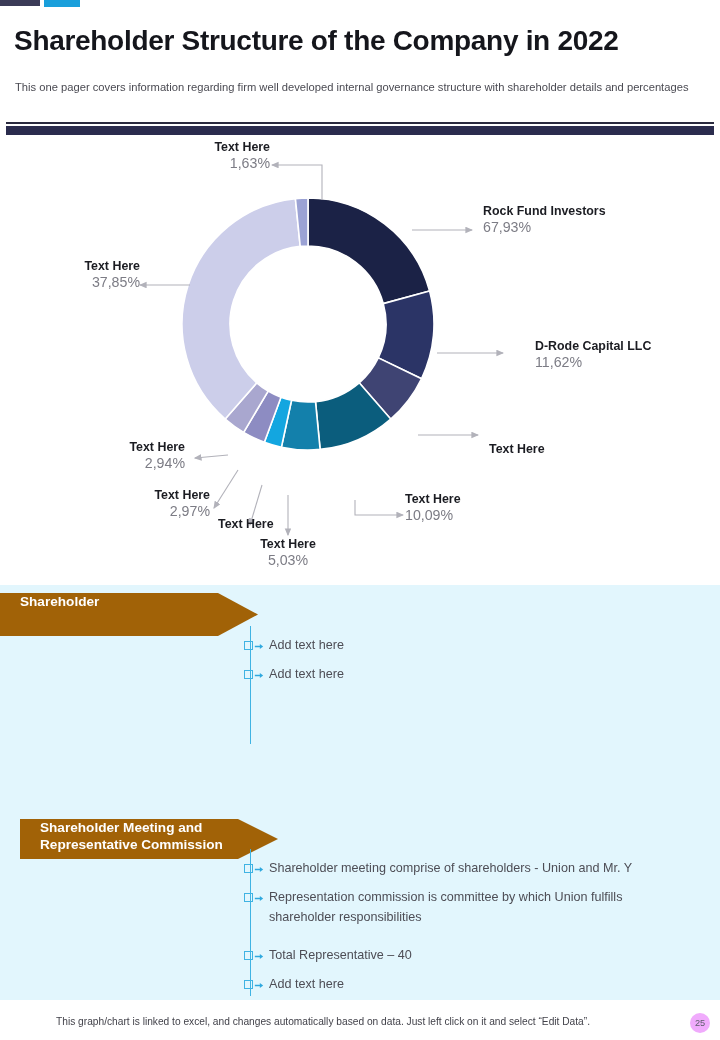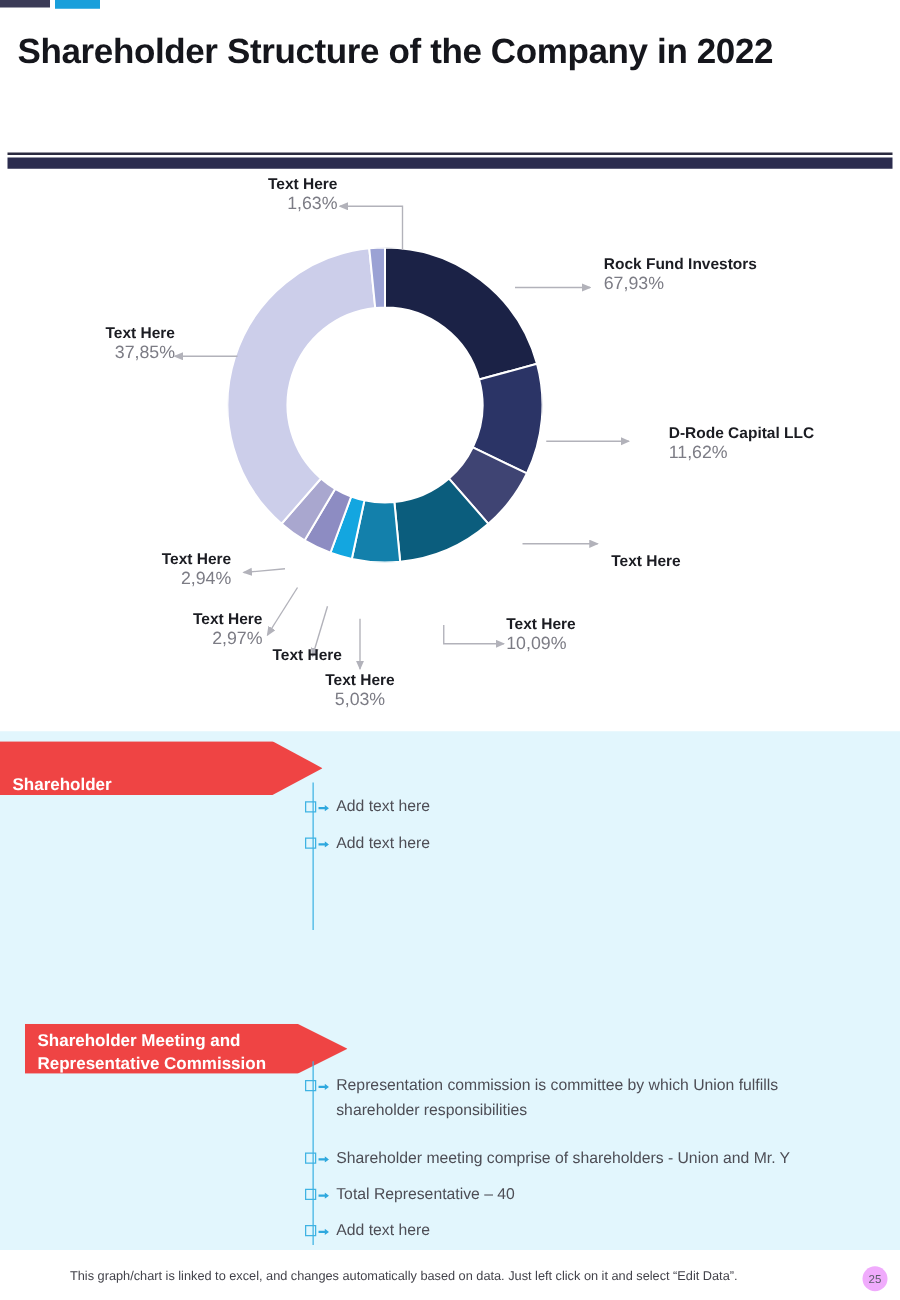--- a/index.html
+++ b/index.html
@@ -53,24 +53,24 @@
   .lbl.r { text-align: right; }
   .lbl.c { text-align: center; }
 
   
   .panel {
     position: absolute; left: 0; top: 585px; width: 720px; height: 415px;
     background: #e2f6fd;
   }
   .banner {
     position: absolute; left: 0;
-    background: #ef4444; color: #ffffff;
+    background: #a16207; color: #ffffff;
     font-size: 13.6px; font-weight: 700; line-height: 1.28;
-    display: flex; align-items: flex-end;
-    padding: 0 0 0 10px;
+    display: flex; align-items: flex-start;
+    padding: 0 0 0 20px;
   }
   .banner.one { top: 8px;  width: 258px; height: 43px;
      clip-path: polygon(0 0, 218px 0, 258px 50%, 218px 100%, 0 100%); }
   .banner.two { top: 234px; width: 258px; height: 40px;
      clip-path: polygon(0 0, 218px 0, 258px 50%, 218px 100%, 0 100%); margin-left: 20px; }
 
   .bullets { position: absolute; left: 243px; }
   .bullets.one { top: 51px; }
   .bullets.two { top: 274px; }
   .spine {
@@ -103,20 +103,21 @@
 </style>
 </head>
 <body>
 
 <div class="page">
 
   <div class="accent-navy"></div>
   <div class="accent-blue"></div>
 
   <div class="title">Shareholder Structure of the Company in 2022</div>
+  <div class="subtitle">This one pager covers information regarding firm well developed internal governance structure with shareholder details and percentages</div>
 
   <div class="rule-thin"></div>
   <div class="rule-thick"></div>
 
   <div class="chart-area">
 
     <div class="donut-wrap">
       <svg class="donut-svg" id="donut" width="252" height="252" viewBox="0 0 252 252">
           <path d="M126.00000000000001,0 A126,126 0 0 1 247.62111401798956,93.0712188955743 L201.28926105875544,105.61551645916505 A78,78 0 0 0 126,48 Z" fill="#1b2246" stroke="#ffffff" stroke-width="1.6"></path>
           <path d="M247.62111401798956,93.0712188955743 A126,126 0 0 1 239.49568182900367,180.72412819012803 L196.25923160843087,159.87684126055544 A78,78 0 0 0 201.28926105875544,105.61551645916505 Z" fill="#2b3466" stroke="#ffffff" stroke-width="1.6"></path>
@@ -239,38 +240,38 @@
         </div>
         <div class="spine" style="height: 118px;"></div>
       </div>
 
     <div class="banner two">
       <span style="white-space:pre-line">Shareholder Meeting and
 Representative  Commission</span>
     </div>
 
     <div class="bullets two" id="bul2">
+        <div class="brow">
+          <div class="marker">
+            <div class="sq"></div>
+            <svg class="arw" viewBox="0 0 10 6">
+              <path d="M0,2 L6,2 L6,0 L10,3 L6,6 L6,4 L0,4 Z" fill="#2ea8de"></path>
+            </svg>
+          </div>
+          <div class="btext">Shareholder meeting comprise of shareholders - Union and Mr. Y</div>
+        </div>
         <div class="brow tall">
           <div class="marker">
             <div class="sq"></div>
             <svg class="arw" viewBox="0 0 10 6">
               <path d="M0,2 L6,2 L6,0 L10,3 L6,6 L6,4 L0,4 Z" fill="#2ea8de"></path>
             </svg>
           </div>
           <div class="btext">Representation commission is committee by which Union fulfills
 shareholder responsibilities</div>
-        </div>
-        <div class="brow">
-          <div class="marker">
-            <div class="sq"></div>
-            <svg class="arw" viewBox="0 0 10 6">
-              <path d="M0,2 L6,2 L6,0 L10,3 L6,6 L6,4 L0,4 Z" fill="#2ea8de"></path>
-            </svg>
-          </div>
-          <div class="btext">Shareholder meeting comprise of shareholders - Union and Mr. Y</div>
         </div>
         <div class="brow">
           <div class="marker">
             <div class="sq"></div>
             <svg class="arw" viewBox="0 0 10 6">
               <path d="M0,2 L6,2 L6,0 L10,3 L6,6 L6,4 L0,4 Z" fill="#2ea8de"></path>
             </svg>
           </div>
           <div class="btext">Total Representative – 40</div>
         </div>

